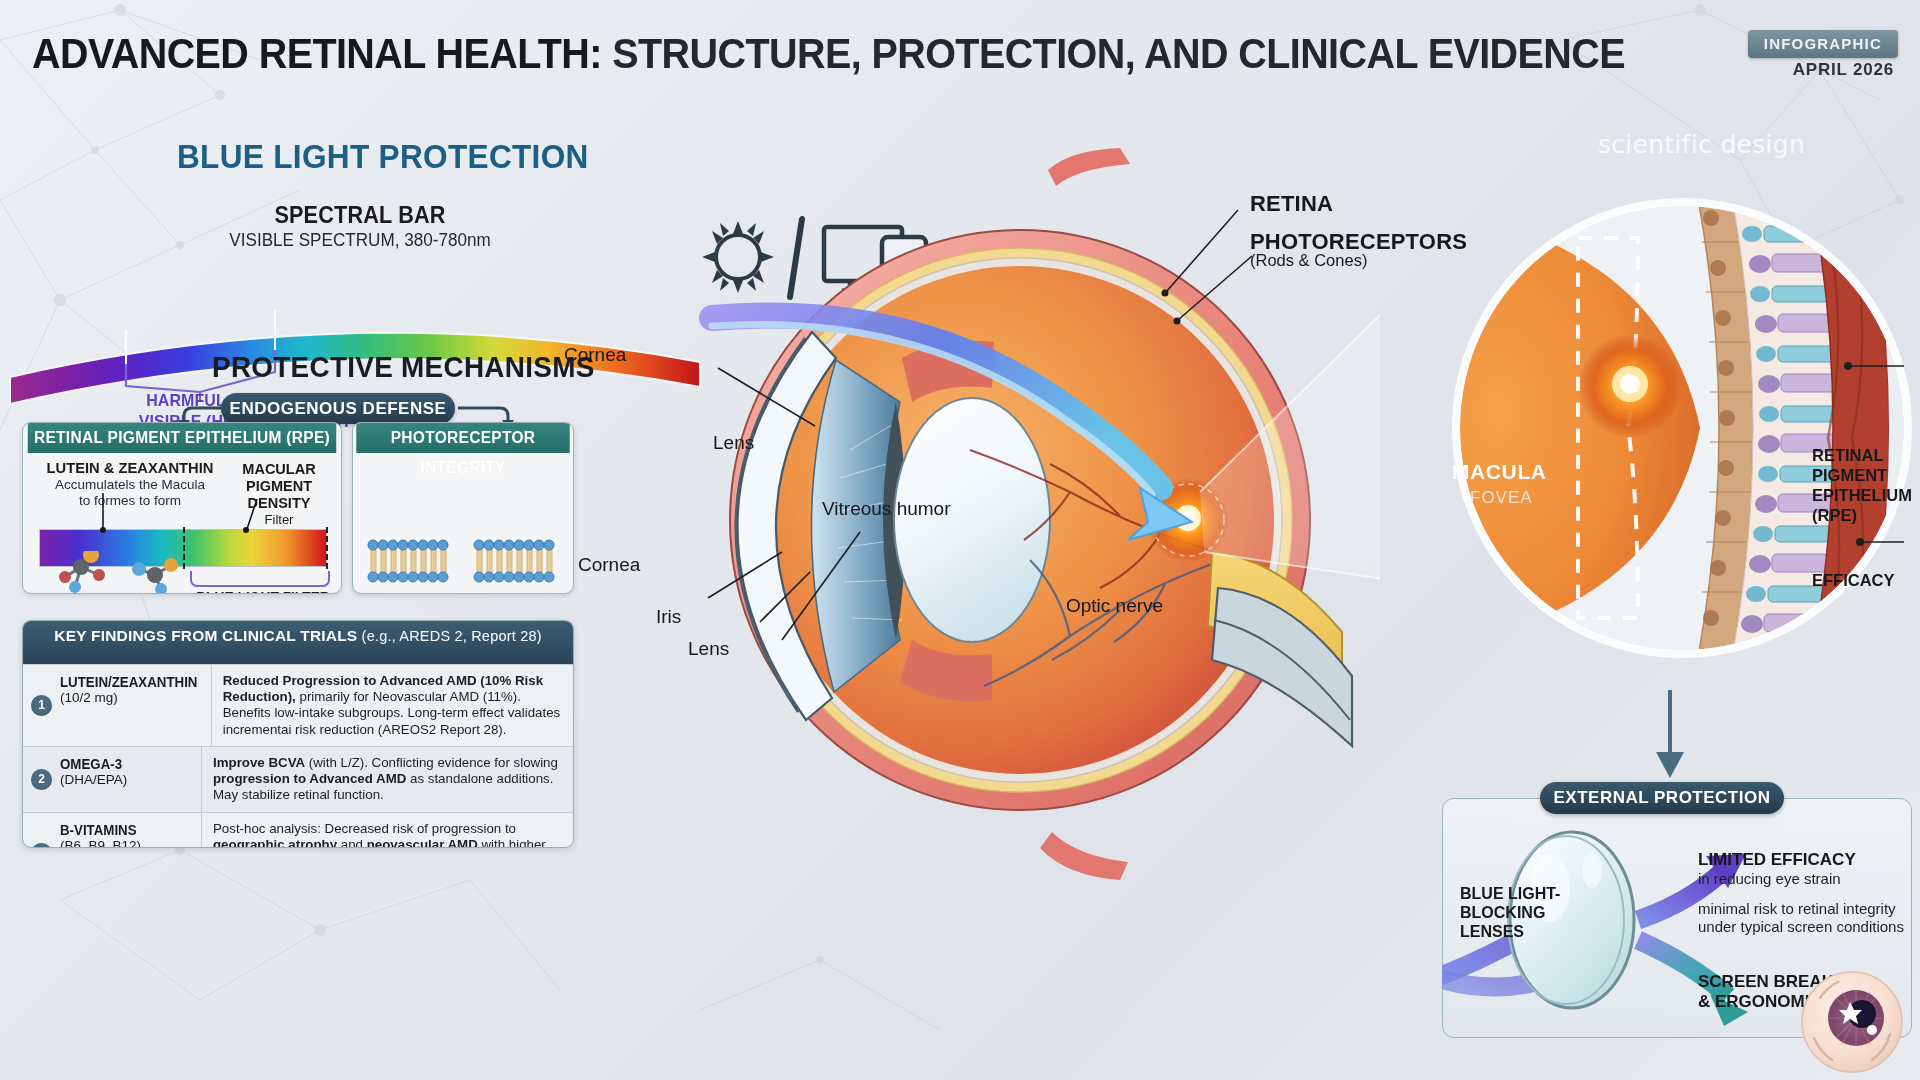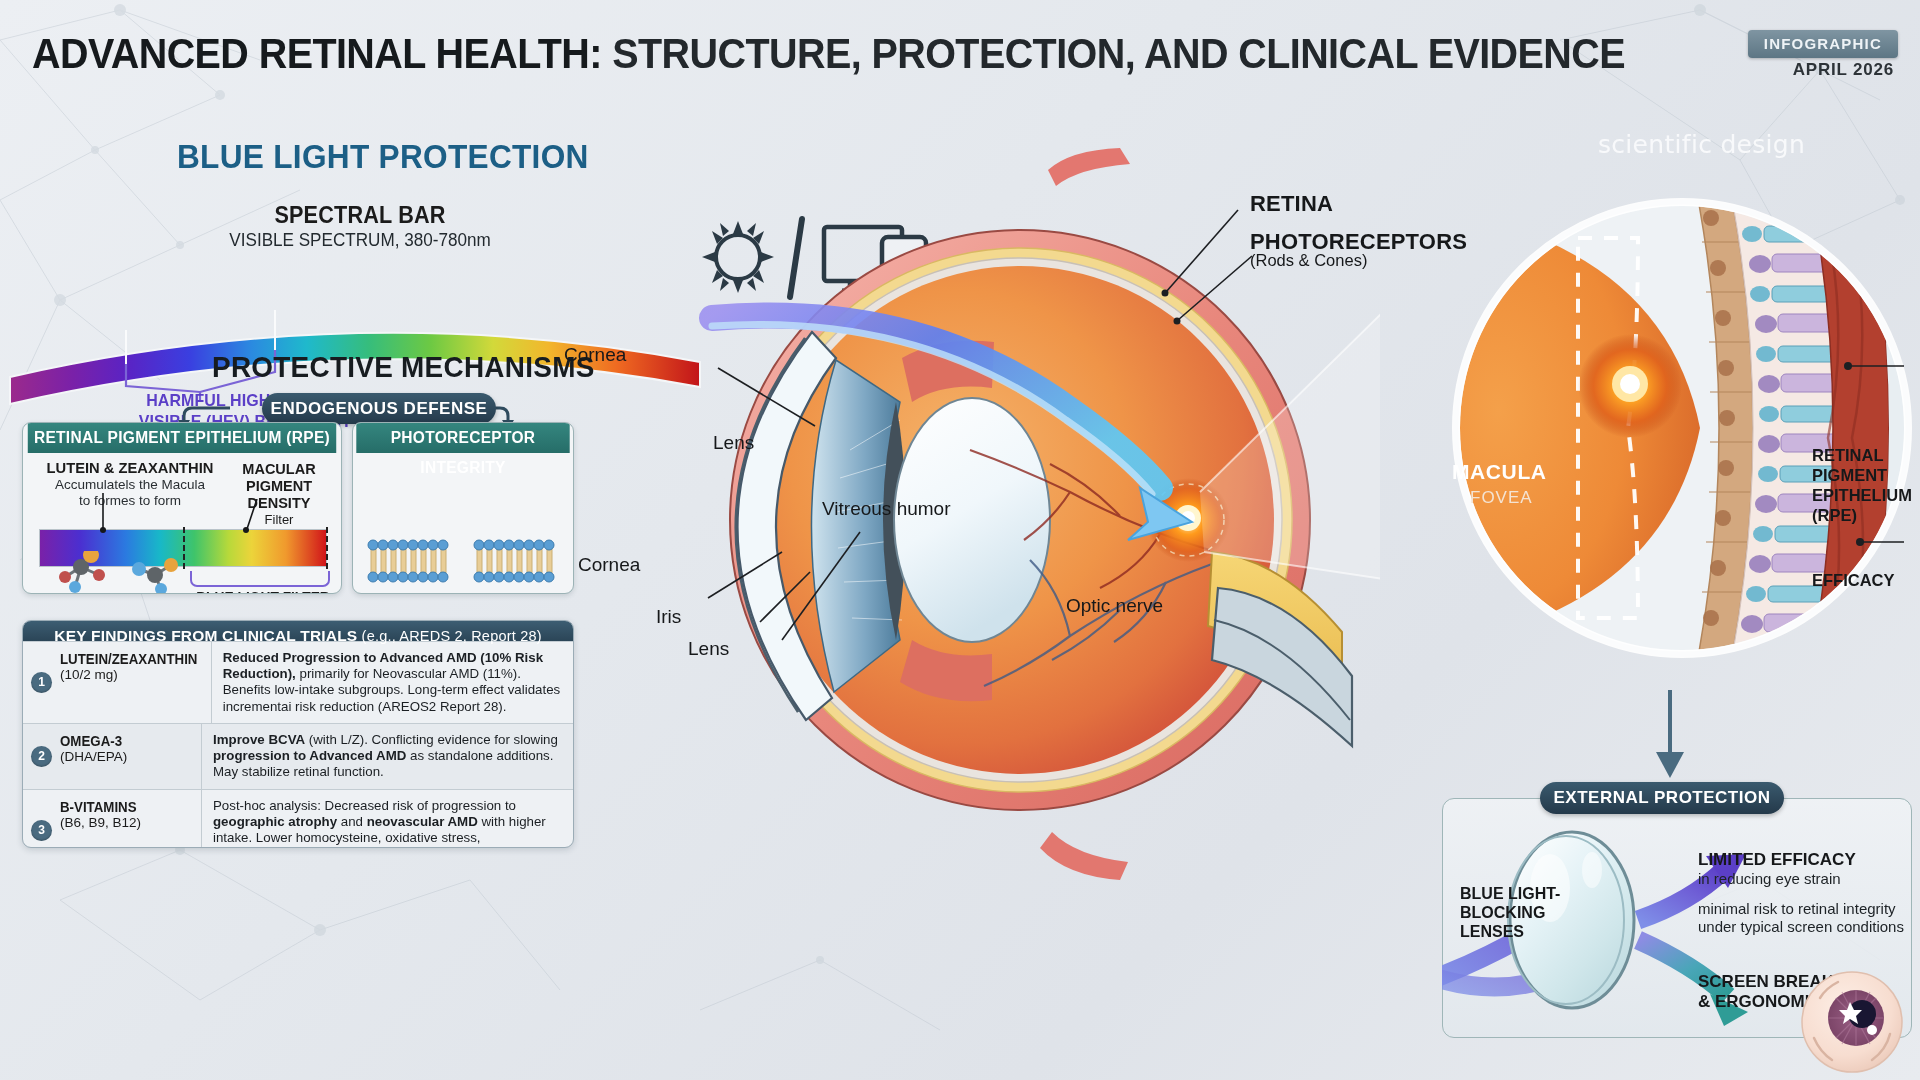--- a/index.html
+++ b/index.html
@@ -59,21 +59,21 @@
   }
   .hev .nm{ font-weight:bold; color:#3a3a46; }
 
   
   .pill{
     position:absolute; background:linear-gradient(180deg,#3a5a6e,#24394a);
     color:#fff; font-weight:bold; border-radius:18px; text-align:center;
     box-shadow:0 2px 4px rgba(0,0,0,.25);
     letter-spacing:.5px;
   }
-  #endo{ left:221px; top:281px; width:234px; height:31px; line-height:31px; font-size:17px;margin-left:41px; }
+  #endo{ left:221px; top:281px; width:234px; height:31px; line-height:31px; font-size:17px; }
 
   
   .card{
     position:absolute; background:#f3f5f7; border:1px solid #9cb3b6;
     border-radius:9px; overflow:hidden;
     box-shadow:0 2px 5px rgba(40,60,70,.16);
   }
   .card-h{
     height:30px; line-height:30px; text-align:center; color:#fff;
     background:linear-gradient(180deg,#35867f,#266d68);
@@ -108,21 +108,21 @@
   .om-t .b{ font-size:15px; font-weight:bold; line-height:18px; display:block; transform:scaleX(.96); }
   .om-t .s{ font-size:13.5px; display:block; margin-top:2px; }
 
   
   .trials{
     position:absolute; left:22px; top:508px; width:552px; height:228px;
     background:#eef1f4; border:1px solid #9bacb6; border-radius:9px; overflow:hidden;
     box-shadow:0 2px 6px rgba(40,60,70,.18);
   }
   .trials-h{
-    height:20px; line-height:29px; text-align:center; color:#fff;
+    height:43px; line-height:29px; text-align:center; color:#fff;
     background:linear-gradient(180deg,#3c5d72,#2b4557);
     font-size:15.5px; font-weight:bold; letter-spacing:.2px;
   }
   .trials-h .sub{ font-weight:normal; font-size:14.5px; }
   .trow{ display:flex; border-top:1px solid #c3ccd2; min-height:66px; }
   .trow:first-of-type{ border-top:none; }
   .trow.alt{ background:#e6eaee; }
   .tnum{
     flex:0 0 24px; display:flex; align-items:center; justify-content:center; padding-left:8px;
   }

